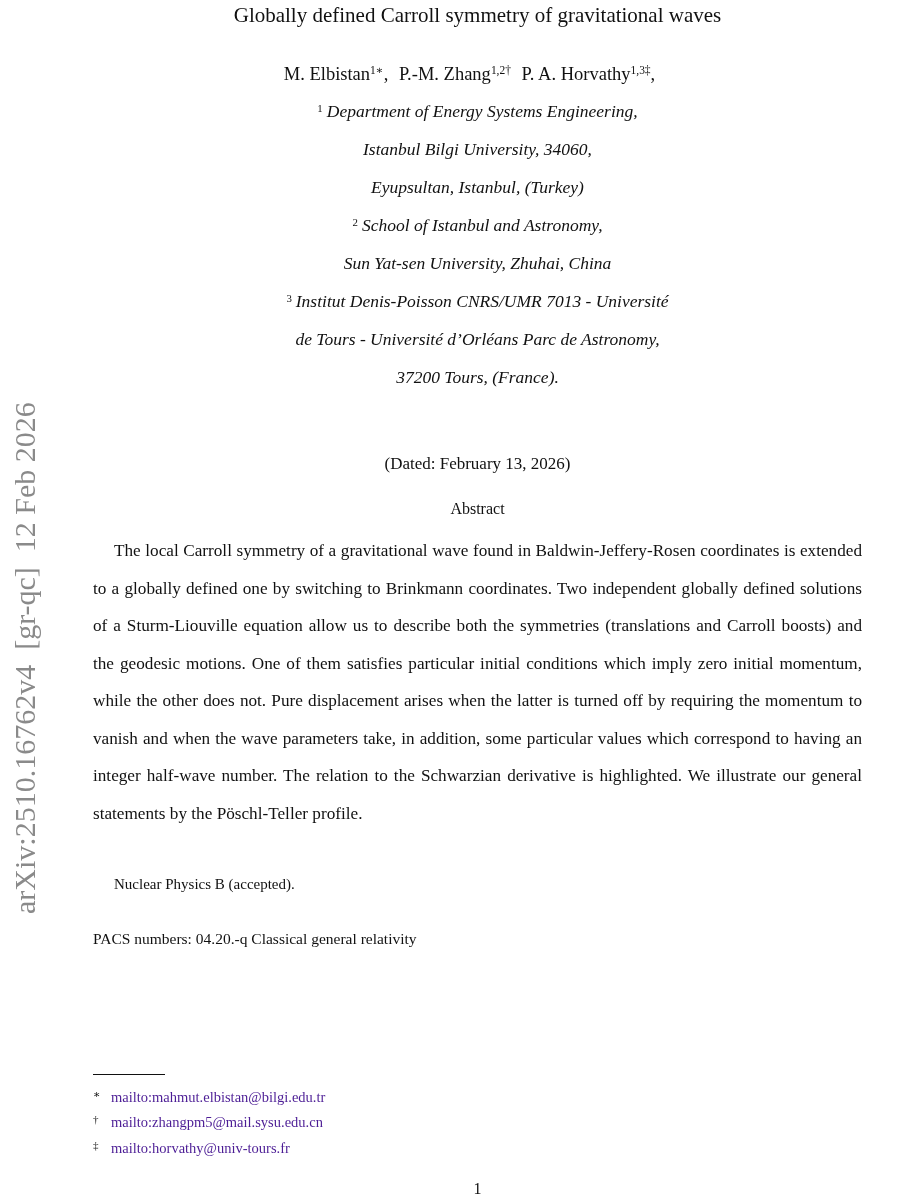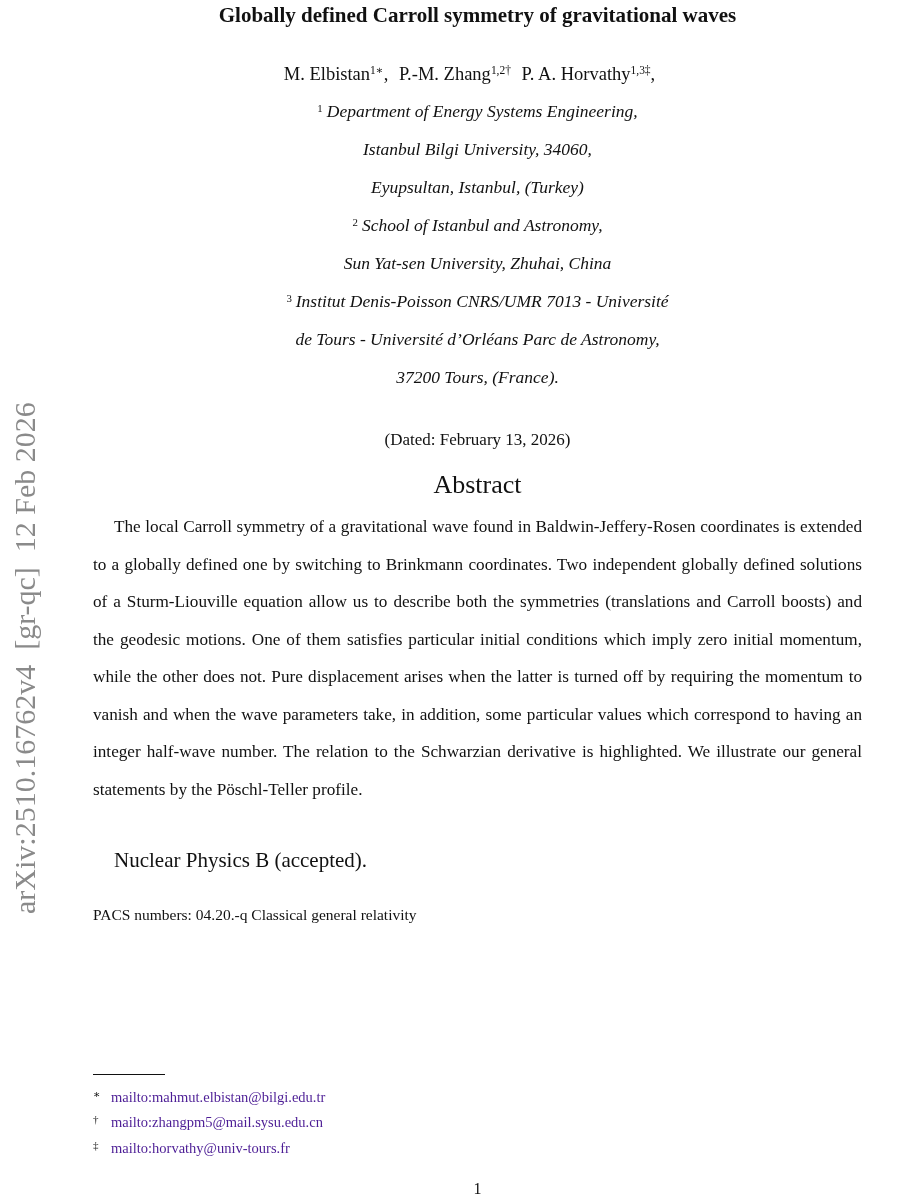--- a/index.html
+++ b/index.html
@@ -22,21 +22,21 @@
   .content {
     position: absolute;
     left: 93px;
     right: 38px;
     top: 0;
   }
   .title {
     margin: 0;
     padding-top: 2px;
     font-size: 21px;
-    font-weight: bold;
+    font-weight: normal;
     text-align: center;
     line-height: 26px;
   }
   .authors {
     margin-top: 34px;
     text-align: center;
     font-size: 18.5px;
     line-height: 24px;
   }
   .author { margin-right: 6px; }
@@ -48,41 +48,41 @@
   }
   .affiliations {
     margin-top: 6px;
     text-align: center;
     font-style: italic;
     font-size: 17.5px;
     line-height: 38px;
   }
   .affil-line sup { margin-right: 4px; font-style: normal; }
   .dated {
-    margin-top: 32px;
+    margin-top: 56px;
     text-align: center;
     font-size: 17px;
     line-height: 24px;
   }
   .abstract-heading {
     margin-top: 20px;
     text-align: center;
-    font-size: 26px;
+    font-size: 16px;
     line-height: 26px;
   }
   .abstract-text {
     margin-top: 10px;
     font-size: 17.2px;
     line-height: 37.5px;
     text-align: justify;
     text-indent: 21px;
   }
   .journal-note {
     margin-top: 40px;
-    font-size: 21px;
+    font-size: 15px;
     line-height: 24px;
     text-indent: 21px;
   }
   .pacs-line {
     margin-top: 32px;
     font-size: 15.5px;
     line-height: 22px;
   }
   .footnotes {
     position: absolute;

